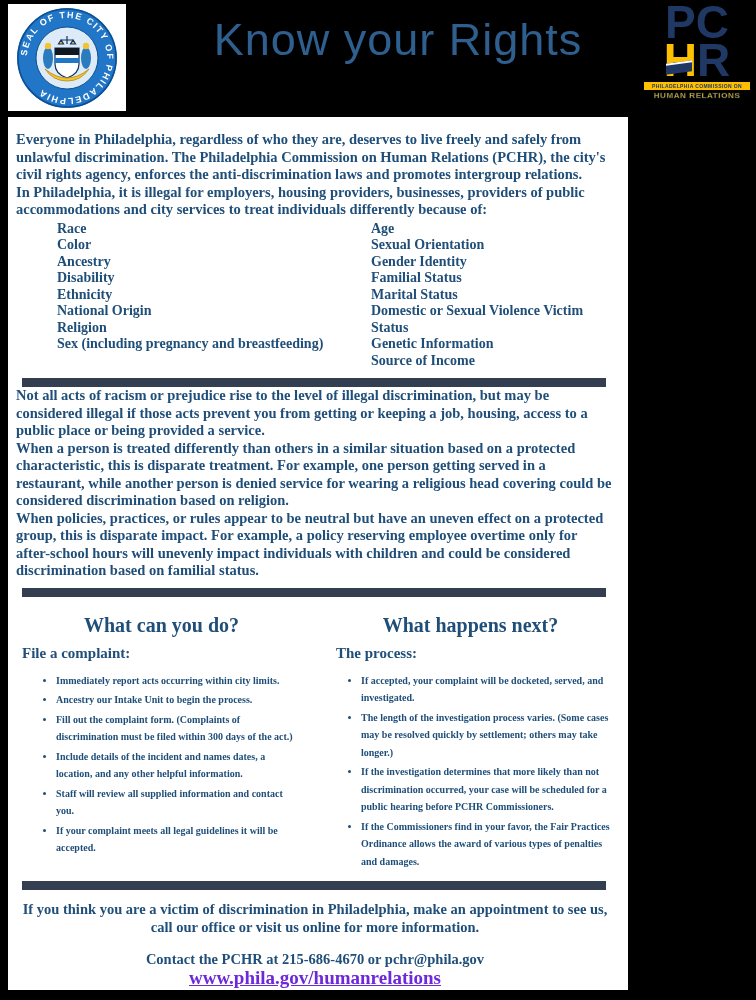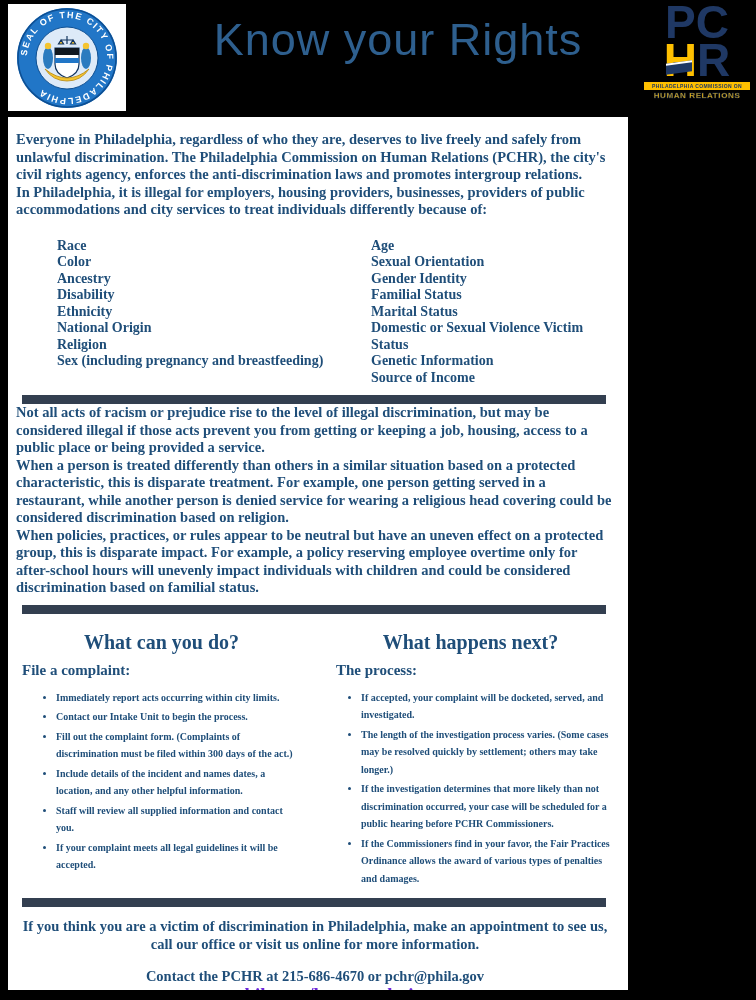--- a/index.html
+++ b/index.html
@@ -25,21 +25,21 @@
     letter-spacing:.4px;padding:1px 0;}
   .logo .cap2{color:#ffc000;font-size:8px;font-weight:bold;letter-spacing:.6px;margin-top:1px;
     -webkit-text-stroke:.4px #1f3864;}
   
   .sheet{position:absolute;left:8px;top:117px;width:620px;height:873px;background:#fff;
     overflow:hidden;color:#1f4e79;}
   .sheet .inner{padding:14px 14px 0 8px;}
   p.body{margin:0;font-size:14.5px;line-height:17.5px;font-weight:bold;color:#1f4e79;}
   .mt12{margin-top:12px;} 
   
-  .pc-cols{display:flex;margin-top:19px;}
+  .pc-cols{display:flex;margin-top:2px;}
   .pc-col-left{flex:0 0 355px;padding-left:41px;box-sizing:border-box;}
   .pc-col-right{flex:1;}
   .pc-list{margin:0;padding:0;list-style:none;font-size:14px;line-height:16.5px;font-weight:bold;}
   
   .divider{height:9px;background:#333f50;margin:0 8px 0 6px;}
   .d1{margin-top:9px;} .d2{margin-top:8px;} .d3{margin-top:9px;}
   .p3{margin-top:10px;} .p4{margin-top:13px;} .p5{margin-top:11px;}
   
   .cols{display:flex;align-items:flex-start;}
   .col{width:50%;box-sizing:border-box;}
@@ -151,21 +151,21 @@
 
     <div class="divider d2"></div>
 
     <div class="cols">
       <div class="col col-left">
         <h2>What can you do?</h2>
         <p class="sub">File a complaint:</p>
         <ul>
 
         <li><span>Immediately report acts occurring within city limits.</span></li>
-            <li><span>Contact our Intake Unit to begin the process.</span></li>
+            <li><span>Ancestry our Intake Unit to begin the process.</span></li>
             <li><span>Fill out the complaint form. (Complaints of discrimination must be filed within 300 days of the act.)</span></li>
             <li><span>Include details of the incident and names dates, a location, and any other helpful information.</span></li>
             <li><span>Staff will review all supplied information and contact you.</span></li>
             <li><span>If your complaint meets all legal guidelines it will be accepted.</span></li>
           </ul>
       </div>
       <div class="col col-right">
         <h2>What happens next?</h2>
         <p class="sub">The process:</p>
         <ul>

